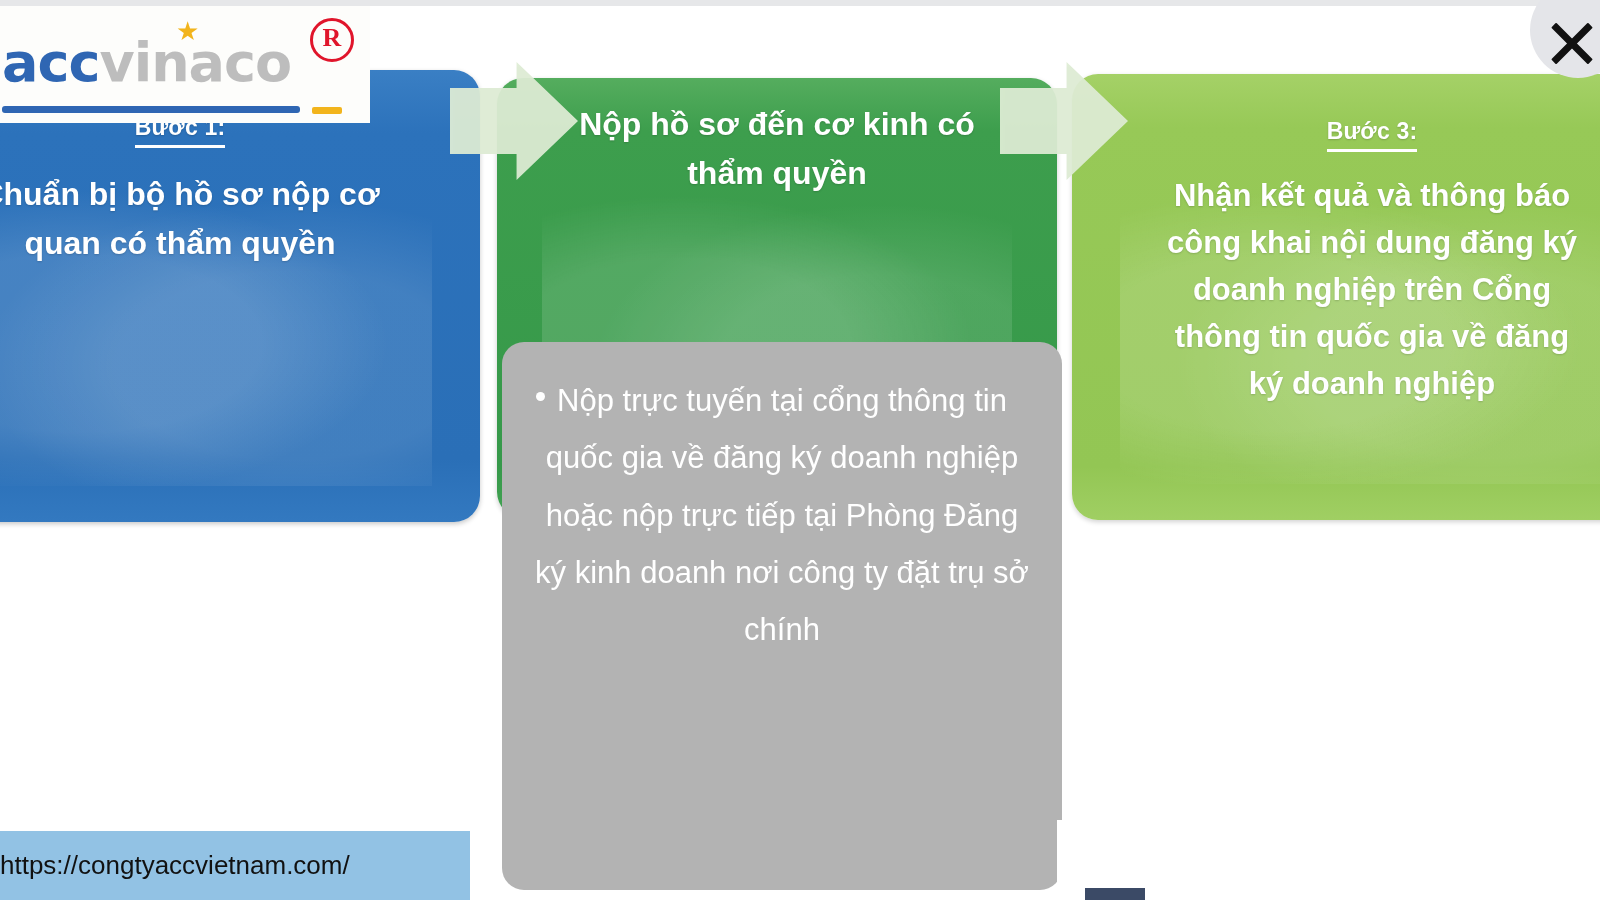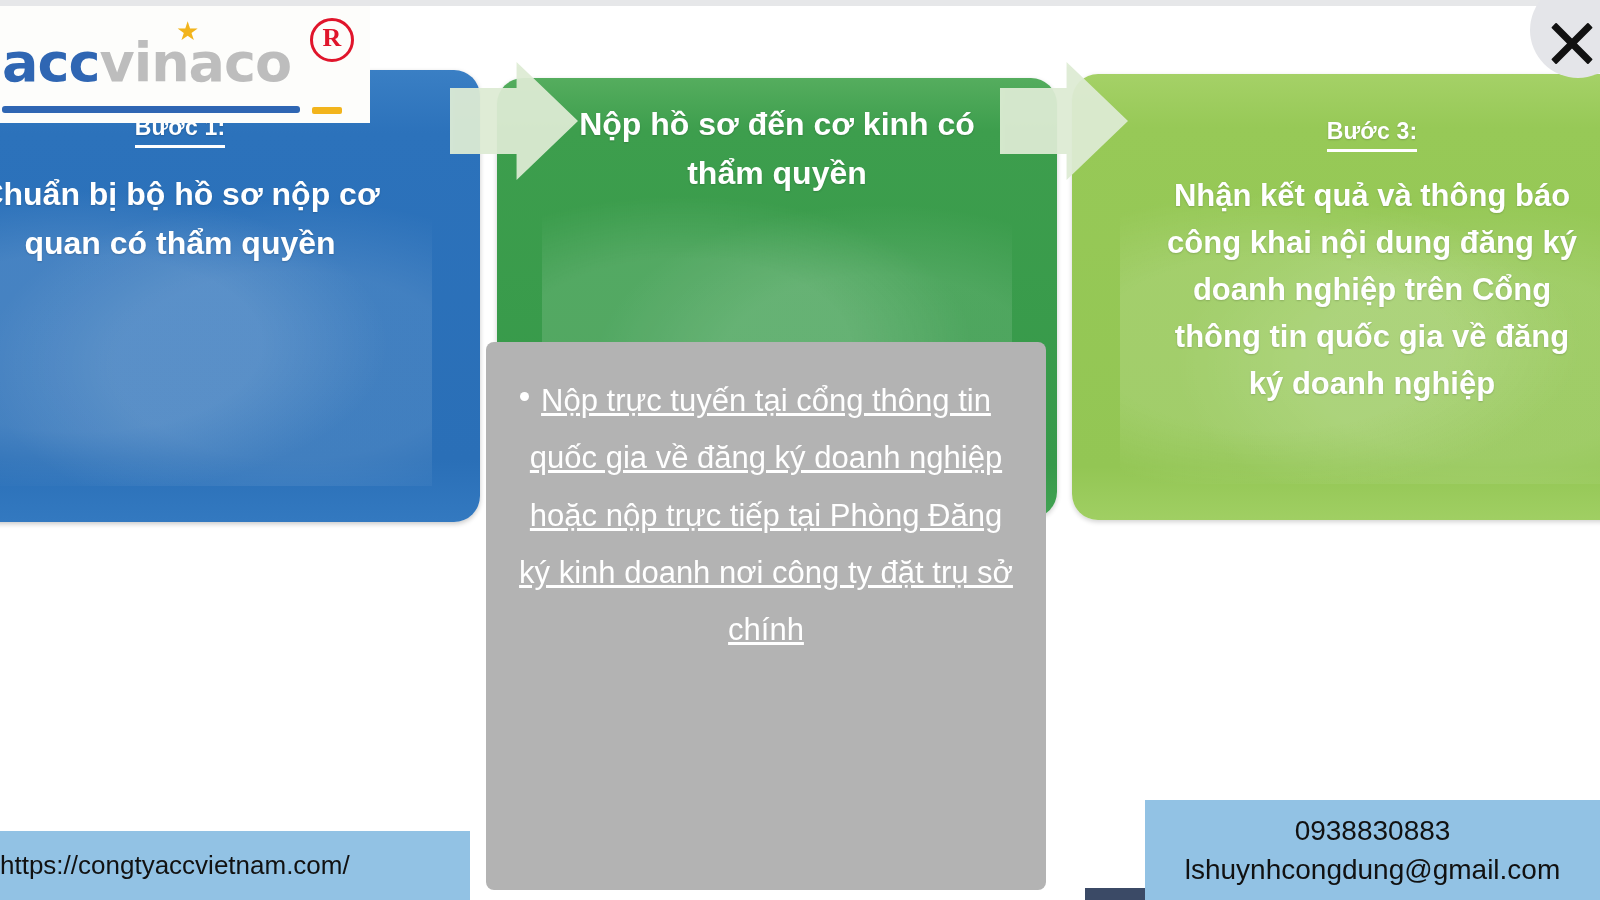--- a/index.html
+++ b/index.html
@@ -110,29 +110,28 @@
     -webkit-clip-path: polygon(0% 22%, 52% 22%, 52% 0%, 100% 50%, 52% 100%, 52% 78%, 0% 78%);
     clip-path: polygon(0% 22%, 52% 22%, 52% 0%, 100% 50%, 52% 100%, 52% 78%, 0% 78%);
     filter: drop-shadow(2px 2px 2px rgba(0,0,0,.18));
   }
   .arrow-1 { left: 450px; top: 62px; }
   .arrow-2 { left: 1000px; top: 62px; }
 
   
   .tooltip-card {
     position: absolute;
-    left: 486px; top: 342px;
+    left: 502px; top: 342px;
     width: 560px; height: 548px;
     background: #b3b3b3;
-    border-radius: 8px;
+    border-radius: 22px;
     z-index: 9;
     box-sizing: border-box;
     padding: 30px 26px 10px 26px;
     color: #ffffff;
-    text-decoration: underline;
   }
   .tip-list {
     margin: 0; padding: 0;
     list-style: none;
   }
   .tip-item {
     position: relative;
     font-size: 31px;
     line-height: 1.85;
     text-align: center;
@@ -327,18 +326,14 @@
     <span class="x"></span>
   </div>
 
   <div class="white-patch"></div>
   <div class="navy-chip"></div>
 
   <div class="url-bar">
     <span>https://congtyaccvietnam.com/</span>
   </div>
 
-  <div class="contact-bar">
-    <div>0938830883</div>
-    <div>lshuynhcongdung@gmail.com</div>
-  </div>
 
 </div>
 
 </body></html>

